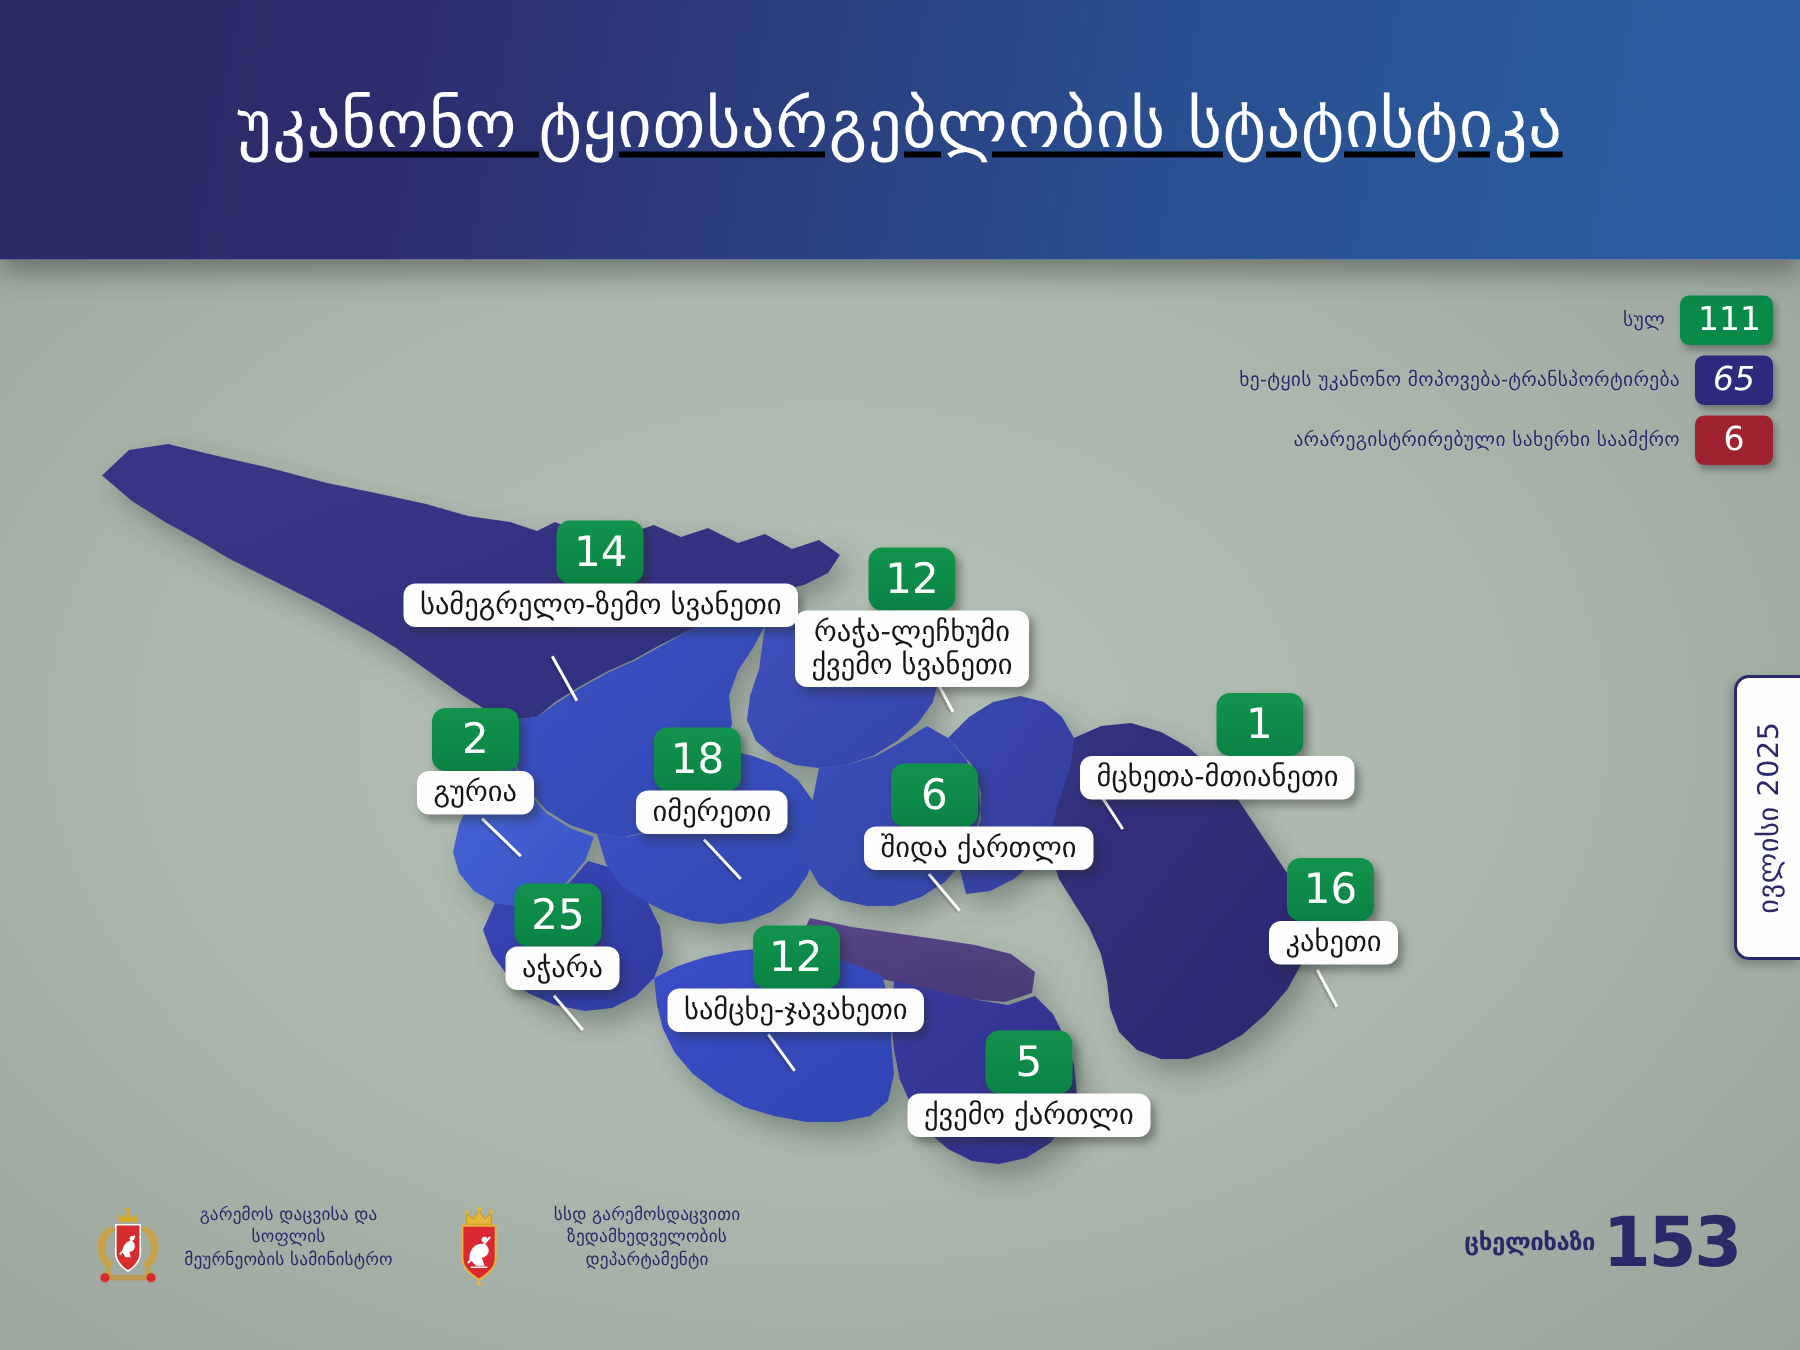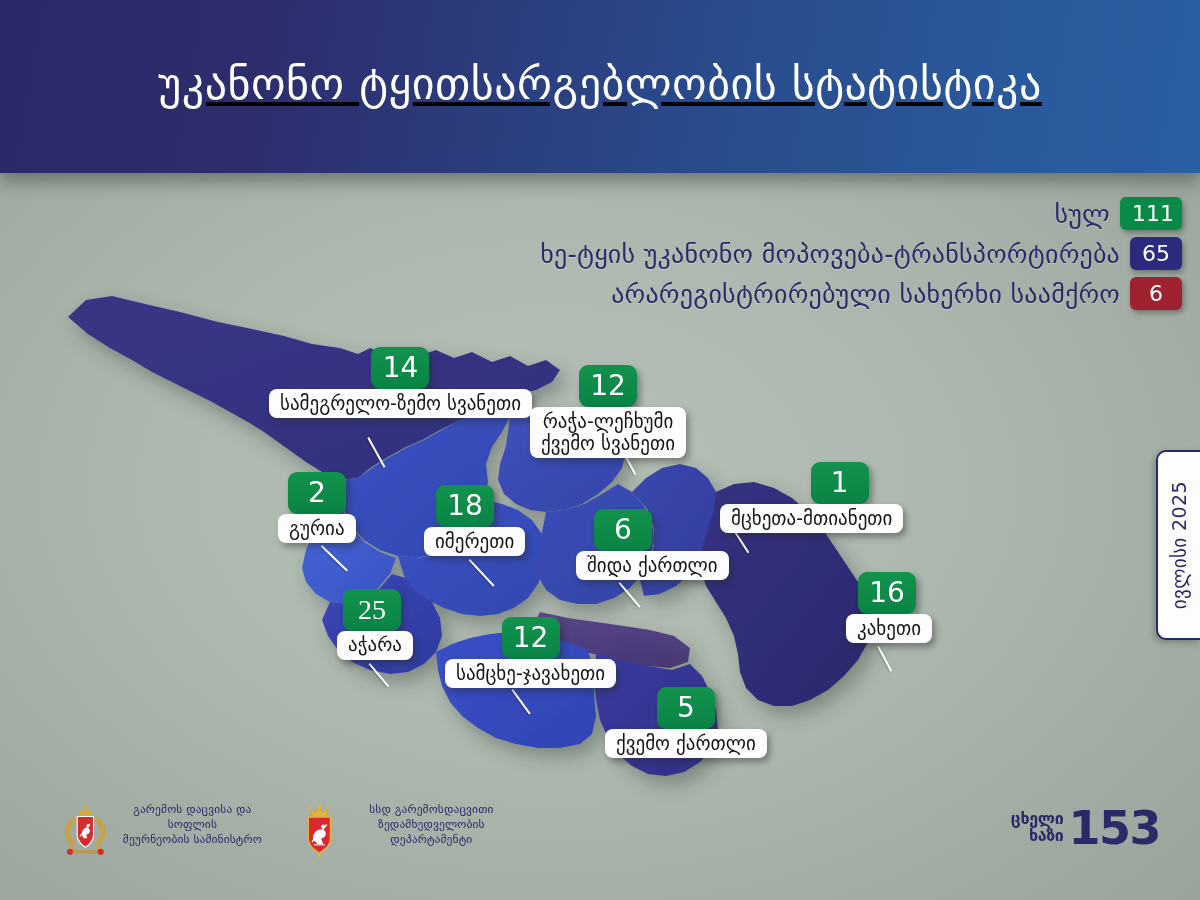--- a/index.html
+++ b/index.html
@@ -30,21 +30,21 @@
   }
 
   
   #legend {
     position:absolute; right:18px; top:197px; width:740px;
     display:flex; flex-direction:column; gap:7px; align-items:flex-end;
     z-index:25;
   }
   .legend-row { display:flex; align-items:center; justify-content:flex-end; gap:10px; width:100%; }
   .legend-label {
-    color:#2b2a68; font-size:26px; letter-spacing:0.2px; white-space:nowrap;
+    color:#2b2a68; font-size:13px; letter-spacing:0.2px; white-space:nowrap;
     text-shadow: 0 1px 1px rgba(255,255,255,0.32);
   }
   .legend-badge {
     min-width:52px; height:33px; border-radius:6px;
     display:flex; align-items:center; justify-content:center;
     color:#fff; font-size:22px; font-weight:400; padding:0 8px;
     box-shadow: 2px 3px 5px rgba(45,50,45,0.42);
   }
 
   
@@ -84,21 +84,21 @@
   }
 
   
   #footer { position:absolute; left:0; bottom:0; width:1200px; height:130px; z-index:22; }
   .org { position:absolute; display:flex; gap:4px; }
   .org .cap { color:#2b2a68; font-size:11.5px; line-height:1.32; text-align:center; letter-spacing:0.1px; }
   #org1 { left:60px; bottom:40px; width:210px; }
   #org2 { left:300px; bottom:40px; width:220px; }
 
   #hotline { position:absolute; right:40px; bottom:52px; display:flex; align-items:center; gap:5px; }
-  #hotline .ht-words { display:flex; flex-direction:column; color:#2b2a68; font-size:16px; line-height:1.02; text-align:right; font-weight:700; letter-spacing:-0.3px; }
+  #hotline .ht-words { display:flex; flex-direction:row; color:#2b2a68; font-size:16px; line-height:1.02; text-align:right; font-weight:700; letter-spacing:-0.3px; }
   #hotline .ht-num { color:#2b2a68; font-size:46px; font-weight:700; line-height:0.88; letter-spacing:-1.5px; }
 </style>
 </head>
 <body>
 
 <div id="header">
   <div id="header-title">უკანონო ტყითსარგებლობის სტატისტიკა</div>
 </div>
 
 <div id="map-wrap">
@@ -264,21 +264,21 @@
   <div class="leader" style="left:733px; top:340px; width:30px; transform:rotate(57deg);"></div>
 
   <div class="callout" style="left:846px; top:385px;">
     <div class="stack" style="align-items:flex-start;">
       <span class="num" style="margin-left:12px;">16</span>
       <span class="name">კახეთი</span>
     </div>
   </div>
   <div class="leader" style="left:879px; top:459px; width:28px; transform:rotate(62deg);"></div>
 
-  <div class="callout" style="left:337px; top:402px;font-family:Liberation Serif, serif;">
+  <div class="callout" style="left:337px; top:402px;">
     <div class="stack" style="align-items:flex-start;">
       <span class="num" style="margin-left:6px;">25</span>
       <span class="name">აჭარა</span>
     </div>
   </div>
   <div class="leader" style="left:370px; top:476px; width:30px; transform:rotate(50deg);"></div>
 
   <div class="callout" style="left:445px; top:430px;">
     <div class="stack" style="align-items:center;">
       <span class="num">12</span>
@@ -295,21 +295,21 @@
   </div>
 </div>
 
 <div id="legend">
   <div class="legend-row">
     <span class="legend-label">სულ</span>
     <span class="legend-badge" style="background:#0a8a48;padding-left:12px;">111</span>
   </div>
   <div class="legend-row">
     <span class="legend-label">ხე-ტყის უკანონო  მოპოვება-ტრანსპორტირება</span>
-    <span class="legend-badge" style="background:#2b2a7c;">65</span>
+    <span class="legend-badge" style="background:#2b2a7c;font-style:italic;">65</span>
   </div>
   <div class="legend-row">
     <span class="legend-label">არარეგისტრირებული სახერხი საამქრო</span>
     <span class="legend-badge" style="background:#9e2230;">6</span>
   </div>
 </div>
 
 <div id="side-date">
   <span>ივლისი 2025</span>
 </div>

